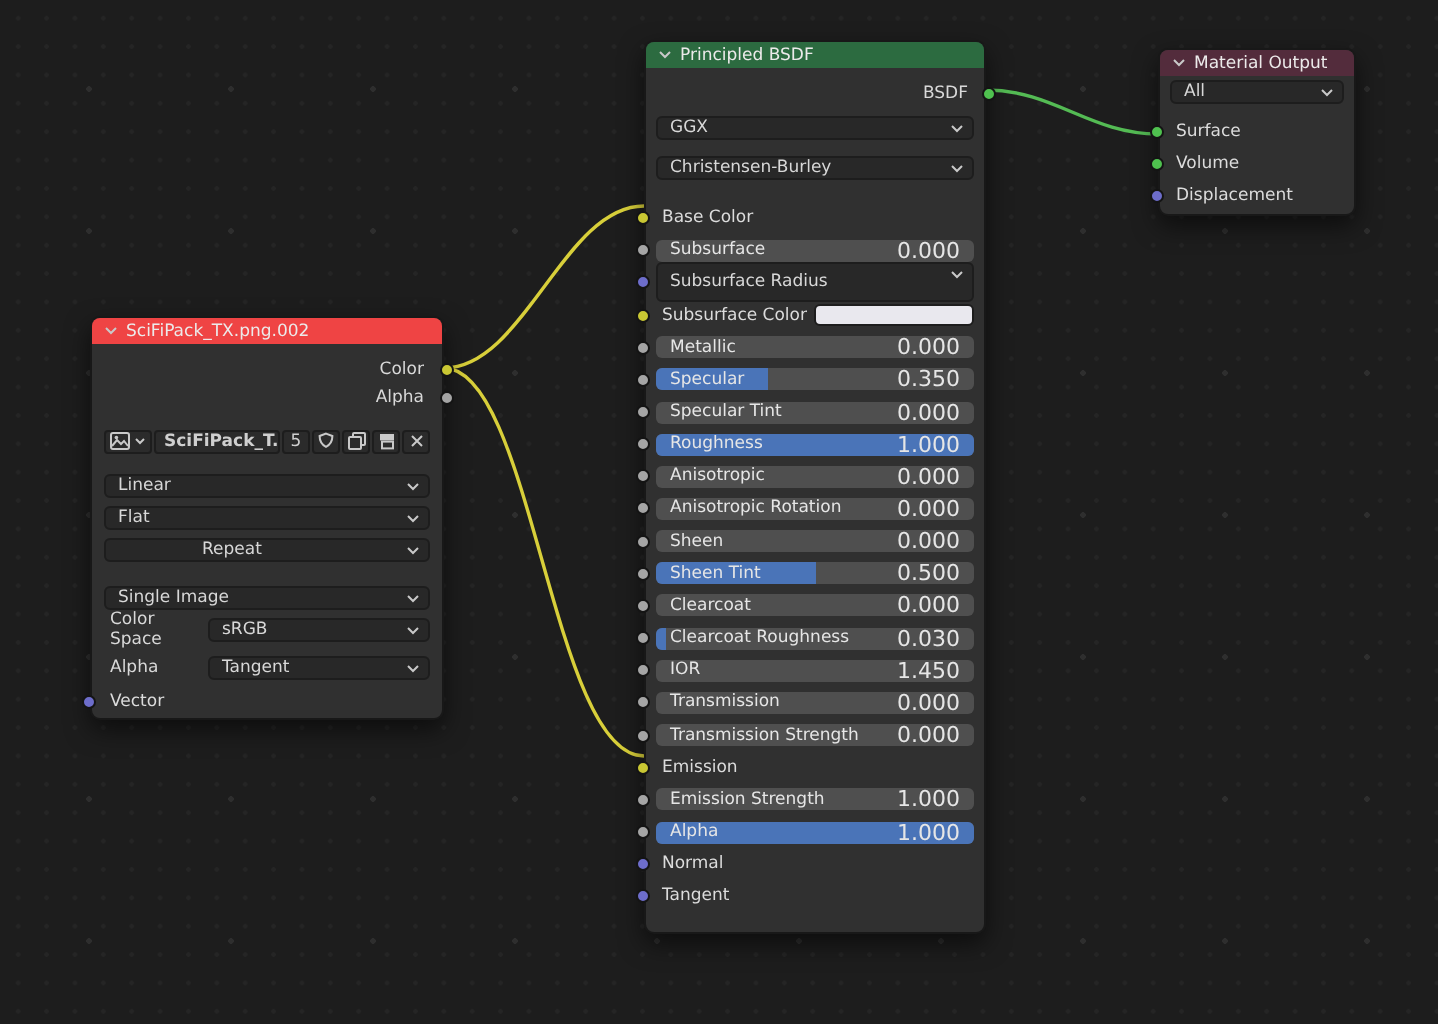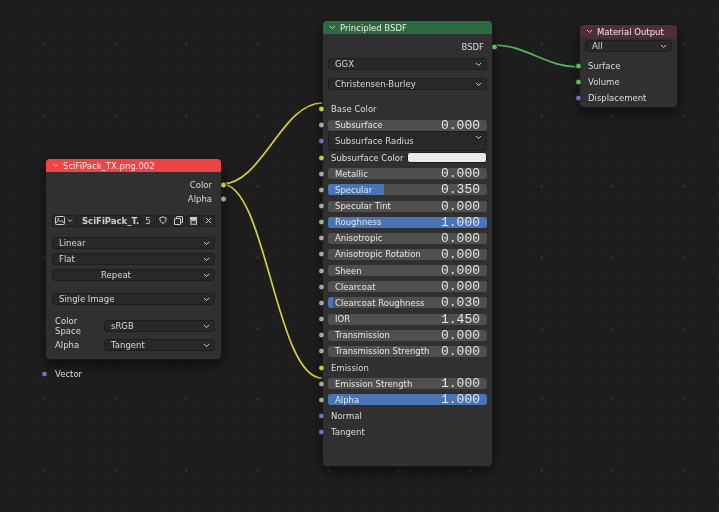--- a/index.html
+++ b/index.html
@@ -29,21 +29,21 @@
 
   .prow { position:relative; height:16.17px; display:flex; align-items:center; }
   .orow { position:relative; height:14px; display:flex; align-items:center; justify-content:flex-end; padding-right:3px; }
   .lab  { padding-left:3px; color:#dcdcdc; white-space:nowrap; }
 
   .slider { position:relative; flex:1; height:11px; background:#4f4f4f; border-radius:3px;
             overflow:hidden; display:flex; align-items:center; justify-content:space-between;
             padding:0 7px; cursor:ew-resize; }
   .fill { position:absolute; left:0; top:0; bottom:0; background:#4a74b8; }
   .sl,.sv { position:relative; z-index:1; white-space:nowrap; color:#e6e6e6; }
-  .sv { font-size:13px;font-family:Liberation Mono, monospace; }
+  .sv { font-size:11px; }
 
   .dd { position:relative; flex:1; height:12px; background:#282828; border:1px solid #1d1d1d;
         border-radius:3px; display:flex; align-items:center; padding:0 6px; color:#d8d8d8;
         white-space:nowrap; cursor:pointer; }
   .dd .dchev { position:absolute; right:4px; top:3px; }
 
   .swatch { flex:1; height:11px; border-radius:3px; background:#e9e8ee; border:1px solid #1d1d1d; cursor:pointer; }
 
   .sock { position:absolute; width:7px; height:7px; border-radius:50%; border:1px solid #141414;
           top:50%; transform:translateY(-50%); cursor:crosshair; z-index:3; }
@@ -146,40 +146,40 @@
             <path class="mini" d="M1 1l2.5 2.5L6 1"></path>
           </svg>
       </div>
       <div class="dd" style="margin-top:12px;">
         <span>Single Image</span>
         <svg class="dchev" width="7" height="5">
             <path class="mini" d="M1 1l2.5 2.5L6 1"></path>
           </svg>
       </div>
 
-      <div class="twocol" style="margin-top:14px;">
+      <div class="twocol" style="margin-top:3px;">
         <span class="lbl">Color Space</span>
         <div class="dd">
           <span>sRGB</span>
           <svg class="dchev" width="7" height="5">
               <path class="mini" d="M1 1l2.5 2.5L6 1"></path>
             </svg>
         </div>
       </div>
       <div class="twocol" style="margin-top:6px;">
         <span class="lbl">Alpha</span>
         <div class="dd">
           <span>Tangent</span>
           <svg class="dchev" width="7" height="5">
               <path class="mini" d="M1 1l2.5 2.5L6 1"></path>
             </svg>
         </div>
       </div>
 
-      <div class="prow" style="height:15px; margin-top:15px;">
+      <div class="prow" style="height:15px; margin-top:3px;">
         <span class="sock s-vector in6"></span>
         <span class="lab">Vector</span>
       </div>
     </div>
   </div>
 
   <div class="node" style="left:322px; top:20px; width:171px; height:447px;">
     <div class="hdr" style="background: rgb(44, 107, 64);">
       <svg width="7" height="5">
           <path class="mini" d="M1 1l2.5 2.5L6 1"></path>
@@ -284,20 +284,28 @@
           <span class="sock s-gray in5"></span>
           <div class="slider">
             <div class="fill" style="width: 0%;"></div>
             <span class="sl">Sheen</span>
               <span class="sv">0.000</span>
           </div>
         </div>
         <div class="prow">
           <span class="sock s-gray in5"></span>
           <div class="slider">
+            <div class="fill" style="width: 50%;"></div>
+            <span class="sl">Sheen Tint</span>
+              <span class="sv">0.500</span>
+          </div>
+        </div>
+        <div class="prow">
+          <span class="sock s-gray in5"></span>
+          <div class="slider">
             <div class="fill" style="width: 0%;"></div>
             <span class="sl">Clearcoat</span>
               <span class="sv">0.000</span>
           </div>
         </div>
         <div class="prow">
           <span class="sock s-gray in5"></span>
           <div class="slider">
             <div class="fill" style="width: 3%;"></div>
             <span class="sl">Clearcoat Roughness</span>

